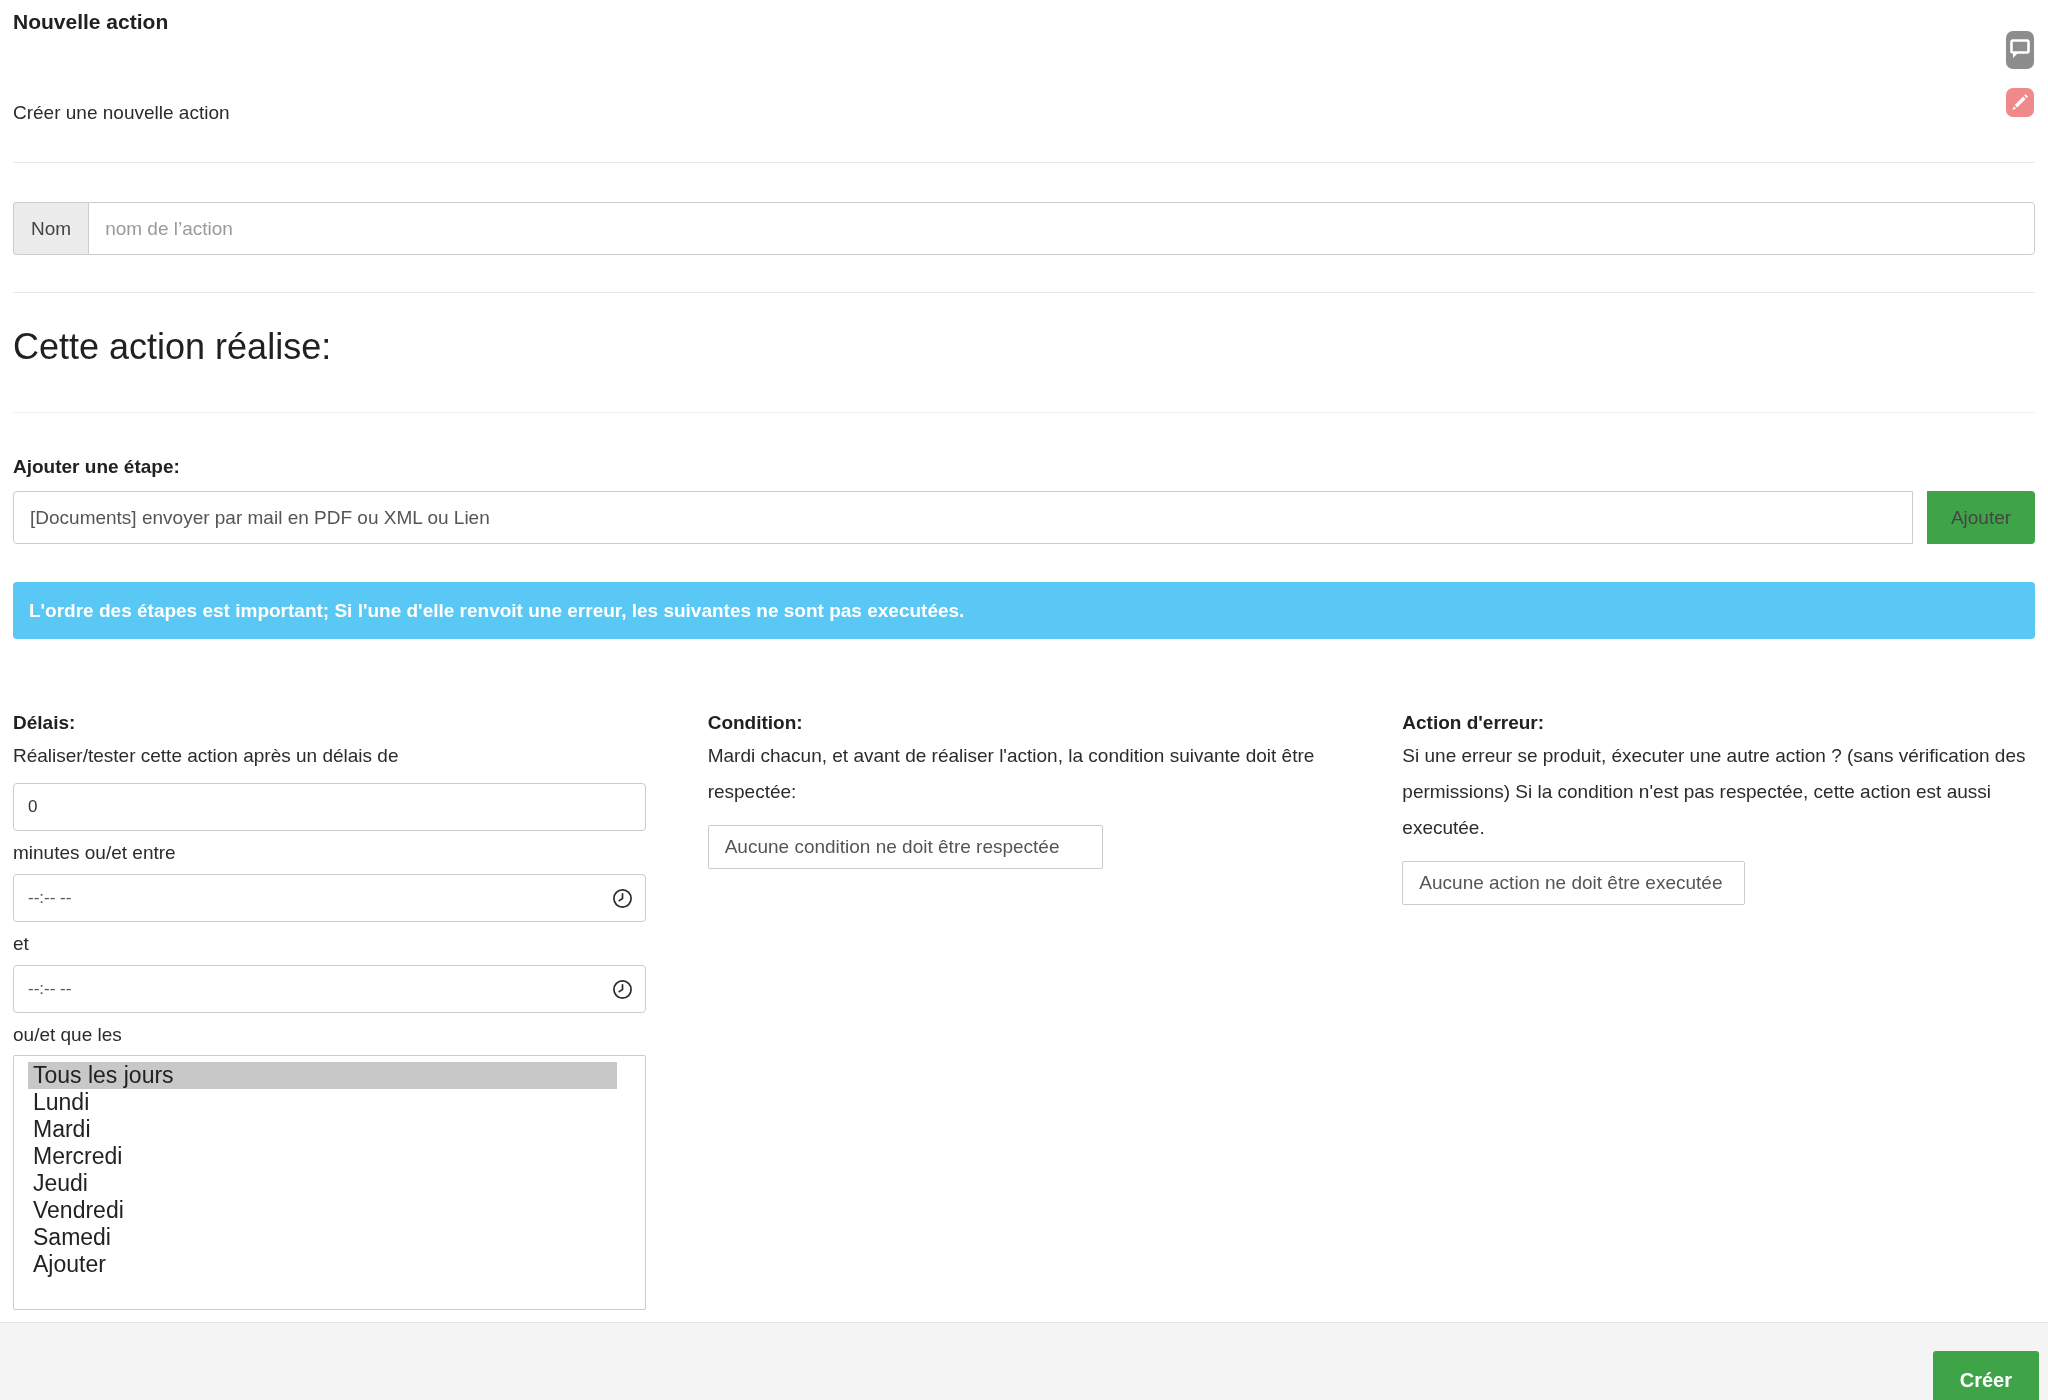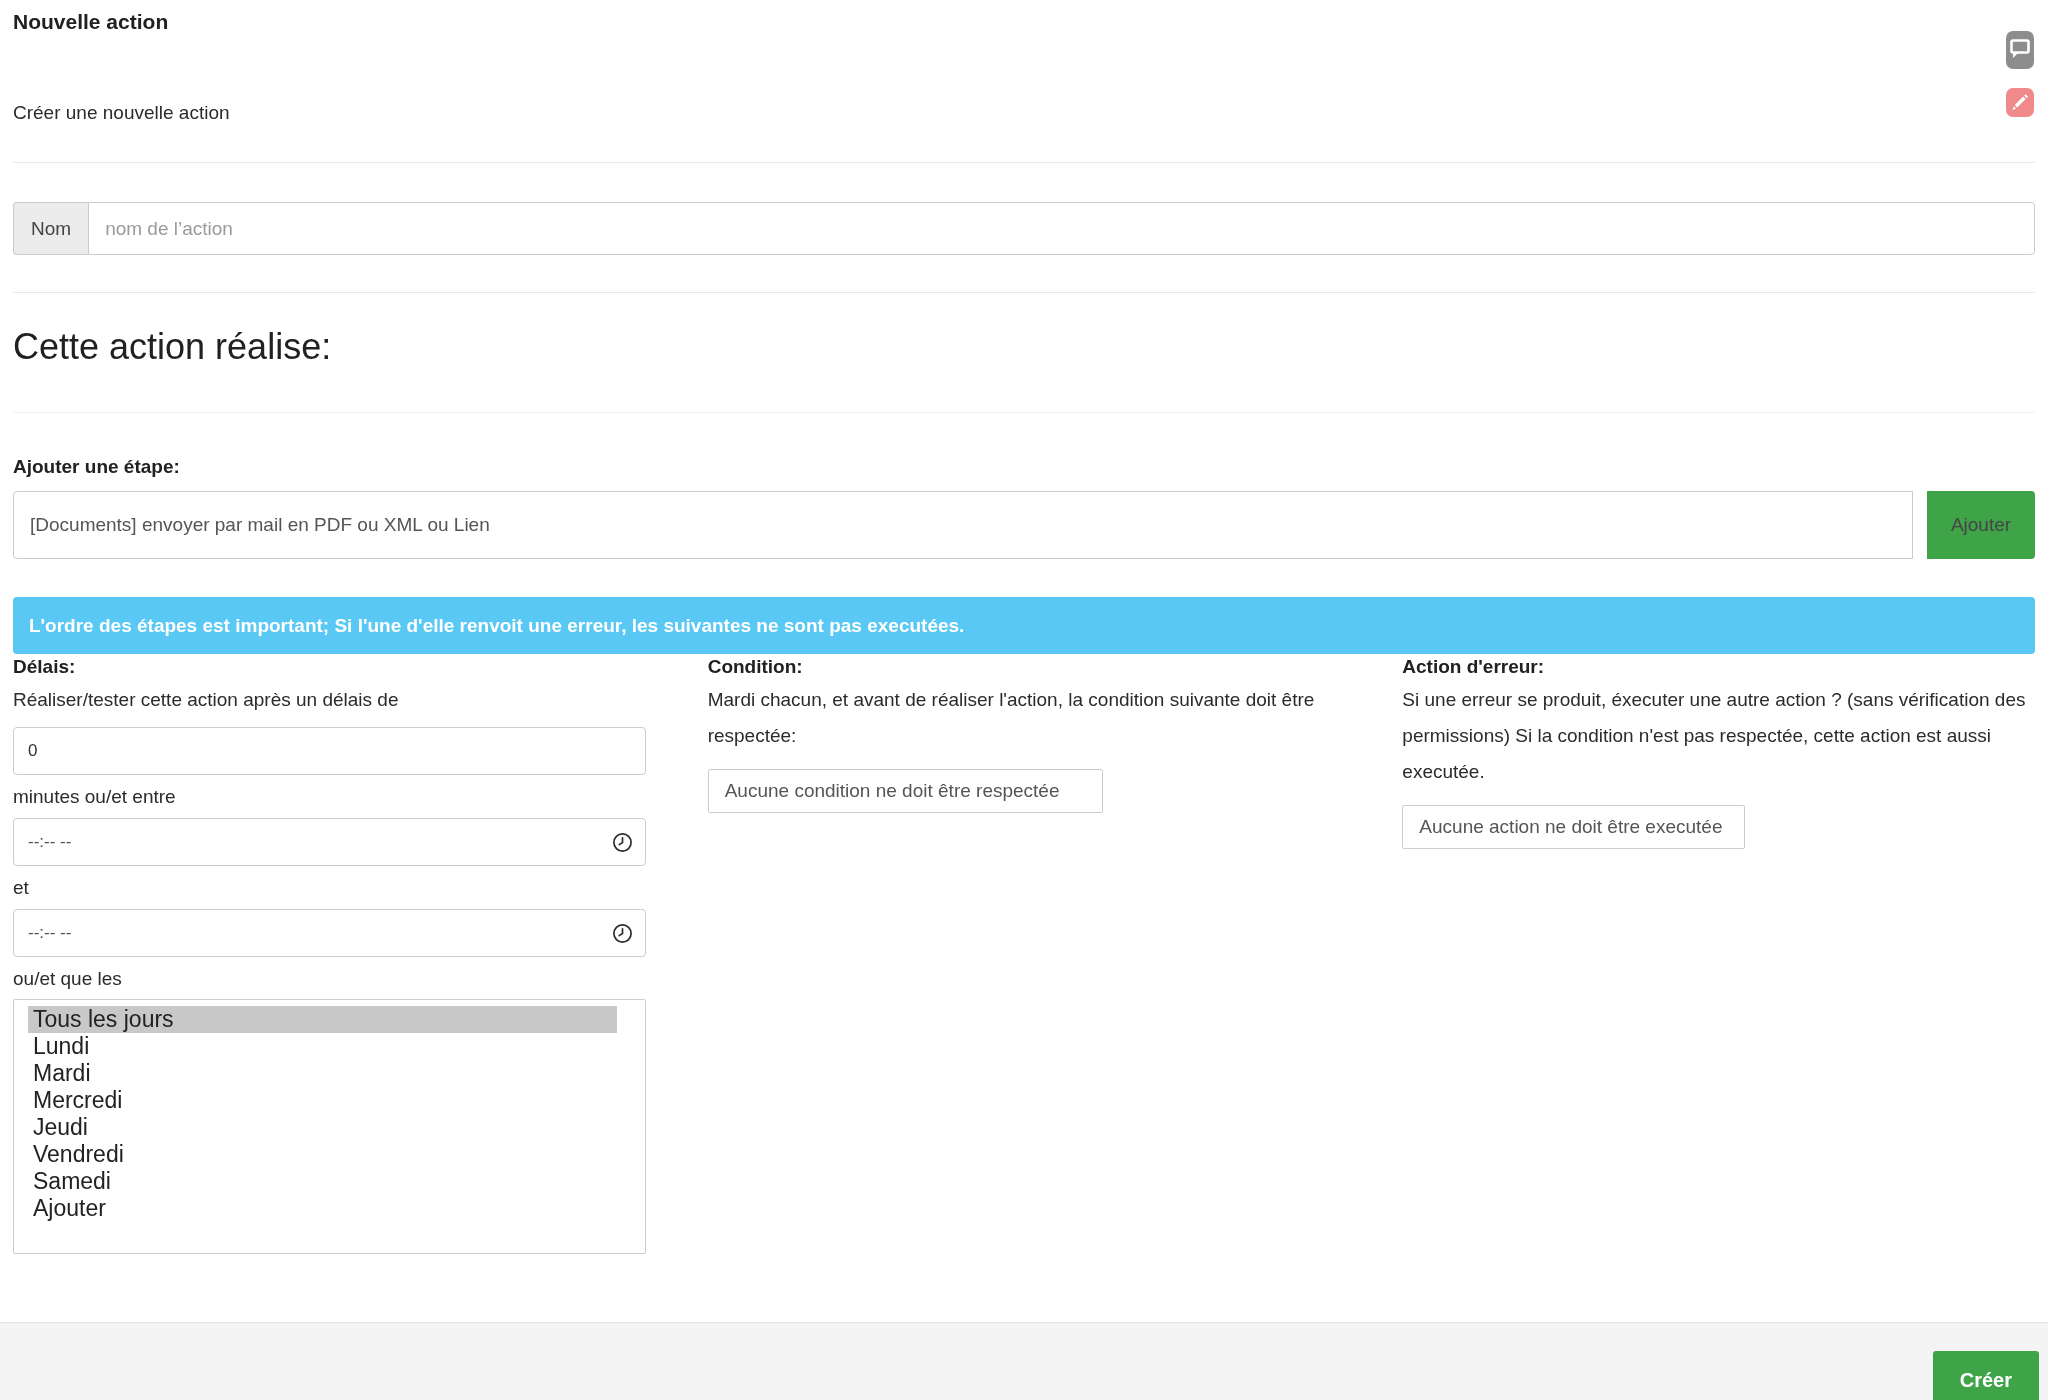--- a/index.html
+++ b/index.html
@@ -39,41 +39,41 @@
   .name-input::placeholder { color: #9a9a9a; }
 
   
   .section-h {
     margin-top: 30px; font-size: 36px; font-weight: normal; color: #212121;
     line-height: 48px; padding-bottom: 41px; border-bottom: 1px solid #eeeeee;
   }
 
   
   .step-label { margin-top: 41px; font-size: 19px; font-weight: bold; color: #212121; line-height: 26px; }
-  .step-row { display: flex; margin-top: 11px; height: 68px; gap: 14px; }
+  .step-row { display: flex; margin-top: 11px; height: 53px; gap: 14px; }
   .step-select {
     flex: 1; border: 1px solid #ccc; border-radius: 4px 0 0 4px; background: #fff;
     display: flex; align-items: center; padding: 0 16px;
     font-size: 19px; color: #555; cursor: pointer;
   }
   .btn-add {
     width: 108px; border: none; background: #3fa348; color: #454545;
     font-size: 19px; border-radius: 0 4px 4px 0; cursor: pointer;
     font-family: "Liberation Sans", sans-serif;
   }
 
   
   .alert-info {
     margin-top: 38px; background: #5ac8f5; color: #ffffff;
     font-size: 19px; font-weight: bold; border-radius: 4px;
     padding: 16px 16px; line-height: 25px;
   }
 
   
-  .cols { display: grid; grid-template-columns: 1fr 1fr 1fr; column-gap: 62px; }
+  .cols { display: grid; grid-template-columns: 1fr 1fr 1fr; column-gap: 62px; margin-top: 71px; }
   .col-h { font-size: 19px; font-weight: bold; color: #212121; line-height: 26px; }
   .col-intro { font-size: 19px; color: #2b2b2b; line-height: 36px; margin-top: 2px; }
 
   .txt-input {
     width: 100%; height: 48px; border: 1px solid #ccc; border-radius: 4px;
     font-size: 17px; color: #333; padding: 0 14px; outline: none; margin-top: 9px;
     font-family: "Liberation Sans", sans-serif; background: #fff;
   }
   .inline-label { font-size: 19px; line-height: 26px; margin-top: 9px; }
 

